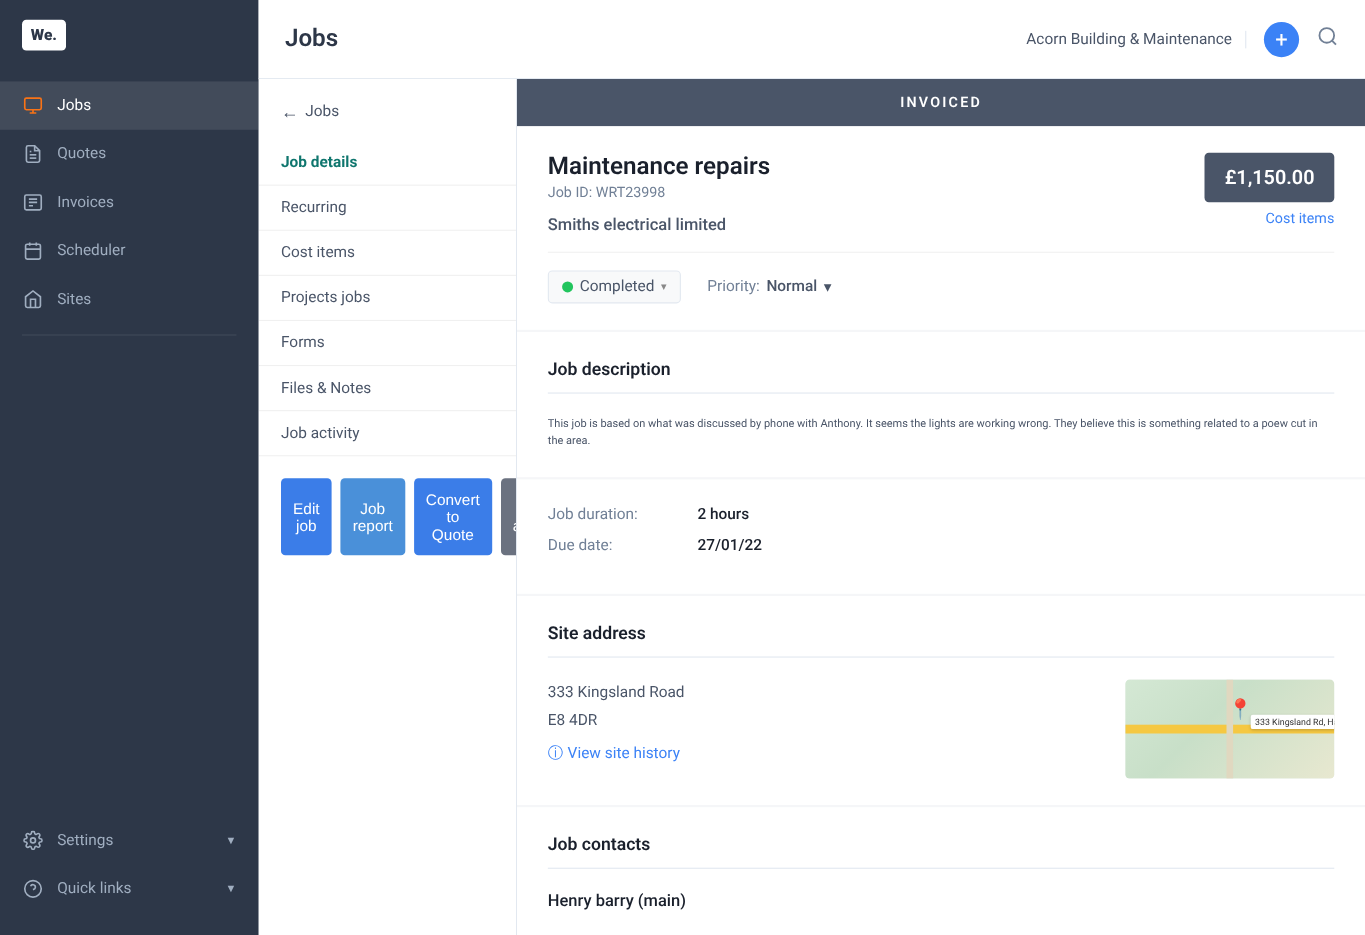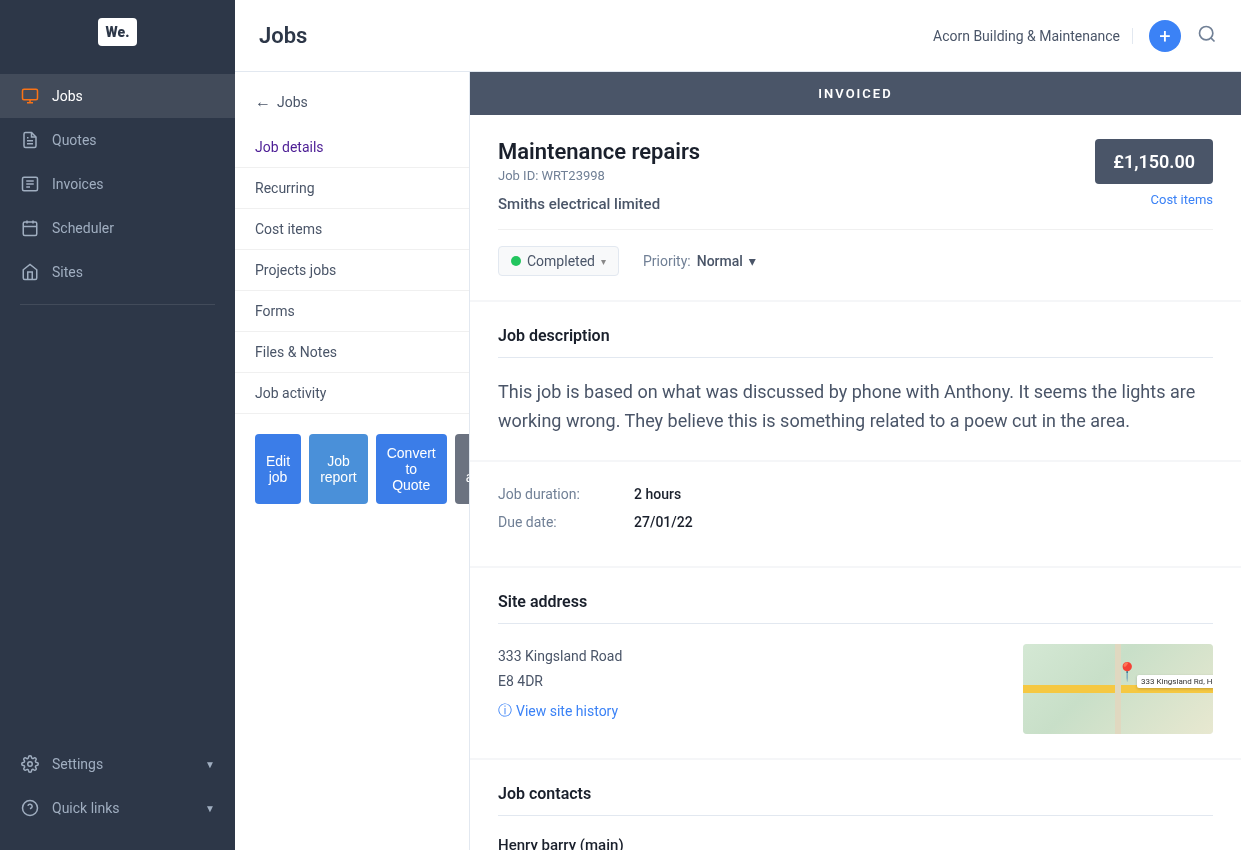--- a/index.html
+++ b/index.html
@@ -1,20 +1,20 @@
 <!DOCTYPE html>
 <html><head>
   <meta charset="utf-8">
   <style>
     * { box-sizing: border-box; margin: 0; padding: 0; }
     body { font-family: -apple-system, BlinkMacSystemFont, 'Segoe UI', Roboto, sans-serif; background: #f5f6f8; display: flex; height: 850px; overflow: hidden; }
 
     
     .sidebar { width: 235px; background: #2d3748; display: flex; flex-direction: column; height: 100%; flex-shrink: 0; }
-    .sidebar-logo { padding: 18px 20px; display: flex; align-items: center; justify-content: center; }
+    .sidebar-logo { padding: 18px 20px; display: flex; align-items: center; }
     .logo-box { background: #fff; color: #2d3748; font-weight: 900; font-size: 14px; padding: 6px 8px; border-radius: 4px; }
     .sidebar-nav { flex: 1; padding: 10px 0; }
     .nav-item { display: flex; align-items: center; gap: 12px; padding: 12px 20px; color: #a0aec0; cursor: pointer; font-size: 14px; }
     .nav-item.active { background: rgba(255,255,255,0.1); color: #fff; }
     .nav-icon { width: 20px; height: 20px; display: flex; align-items: center; justify-content: center; flex-shrink: 0; }
     .nav-icon svg { width: 18px; height: 18px; }
     .sidebar-divider { border: none; border-top: 1px solid rgba(255,255,255,0.1); margin: 10px 20px; }
     .sidebar-bottom { padding: 10px 0 20px; }
     .nav-item-with-arrow { display: flex; align-items: center; gap: 12px; padding: 12px 20px; color: #a0aec0; cursor: pointer; font-size: 14px; }
     .nav-item-with-arrow .arrow { margin-left: auto; font-size: 10px; }
@@ -30,21 +30,21 @@
     .header-search-btn { color: #718096; cursor: pointer; font-size: 18px; }
 
     
     .content { display: flex; flex: 1; overflow: hidden; }
 
     
     .left-panel { width: 235px; background: #fff; border-right: 1px solid #e2e8f0; padding: 20px 0; display: flex; flex-direction: column; flex-shrink: 0; overflow-y: auto; }
     .back-link { display: flex; align-items: center; gap: 6px; color: #4a5568; font-size: 14px; padding: 0 20px 16px; cursor: pointer; }
     .back-arrow { font-size: 16px; }
     .left-menu-item { padding: 12px 20px; font-size: 14px; color: #4a5568; cursor: pointer; border-bottom: 1px solid #f0f0f0; }
-    .left-menu-item.active { color: #4c1d95; font-weight: 400; }
+    .left-menu-item.active { color: #0f766e; font-weight: 700; }
     .left-action-buttons { padding: 20px; display: flex; flex-direction: row; gap: 8px; }
     .btn-primary { background: #3b7de8; color: #fff; border: none; border-radius: 4px; padding: 11px; font-size: 14px; font-weight: 500; cursor: pointer; text-align: center; }
     .btn-secondary { background: #4a90d9; color: #fff; border: none; border-radius: 4px; padding: 11px; font-size: 14px; font-weight: 500; cursor: pointer; text-align: center; }
     .btn-gray { background: #6b7280; color: #ffffff; border: none; border-radius: 4px; padding: 11px; font-size: 14px; font-weight: 500; cursor: pointer; text-align: center; display: flex; align-items: center; justify-content: center; gap: 6px; }
 
     
     .right-panel { flex: 1; overflow-y: auto; padding: 0; background: #f5f6f8; }
 
     
     .status-banner { background: #4a5568; color: #fff; text-align: center; padding: 14px; font-size: 13px; font-weight: 600; letter-spacing: 2px; }
@@ -65,21 +65,21 @@
     .status-dot { width: 10px; height: 10px; border-radius: 50%; background: #22c55e; }
     .status-badge .chevron { font-size: 10px; color: #888; }
     .priority-badge { display: flex; align-items: center; gap: 6px; font-size: 14px; color: #4a5568; cursor: pointer; }
     .priority-label { color: #718096; }
     .priority-value { font-weight: 500; }
 
     
     .section-card { background: #fff; padding: 24px 28px; margin-bottom: 2px; }
     .section-title { font-size: 16px; font-weight: 600; color: #1a202c; margin-bottom: 12px; }
     .section-divider { border: none; border-top: 1px solid #e2e8f0; margin-bottom: 20px; }
-    .description-text { font-size: 18px; color: #4a5568; line-height: 1.6; }
+    .description-text { font-size: 10px; color: #4a5568; line-height: 1.6; }
 
     
     .detail-row { display: flex; align-items: flex-start; gap: 16px; margin-bottom: 12px; }
     .detail-label { font-size: 14px; color: #718096; width: 120px; flex-shrink: 0; }
     .detail-value { font-size: 14px; color: #1a202c; font-weight: 500; }
 
     
     .site-address-grid { display: flex; gap: 20px; }
     .address-text { flex: 1; }
     .address-line { font-size: 14px; color: #4a5568; line-height: 1.8; }

